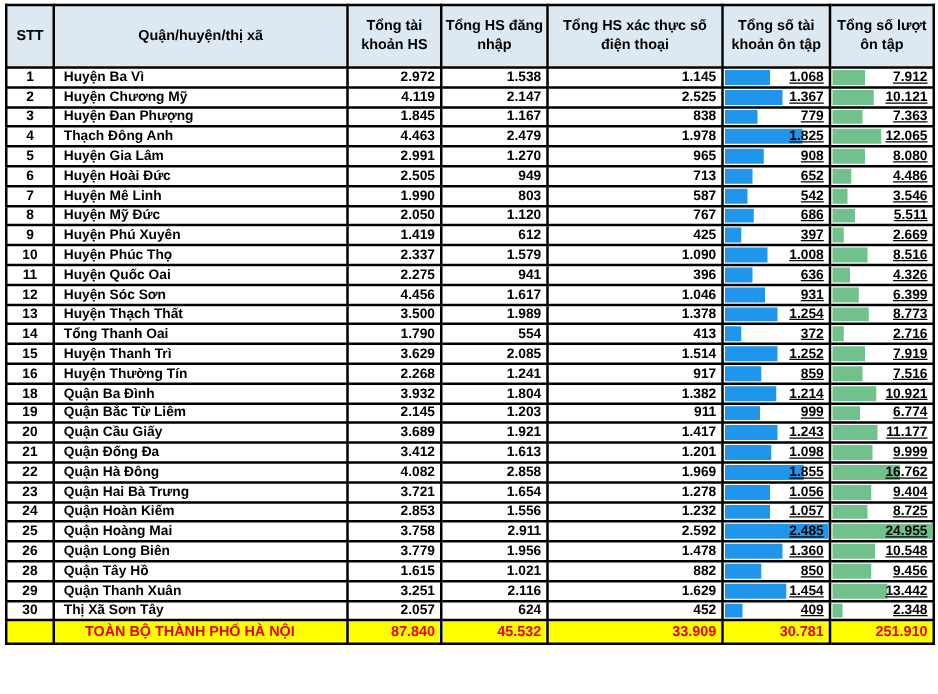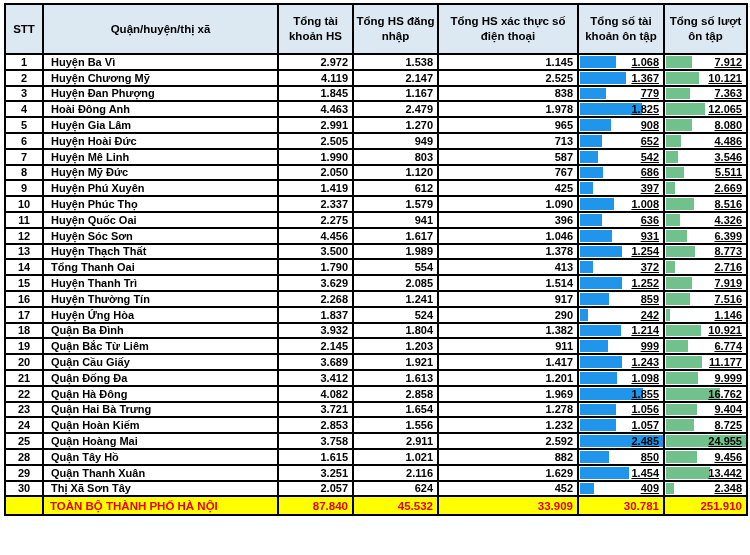--- a/index.html
+++ b/index.html
@@ -51,21 +51,21 @@
   }
   td.c-bar .bar.blue{background:var(--bar-blue);}
   td.c-bar .bar.green{background:var(--bar-green);}
   td.c-bar .val{position:relative;z-index:1;text-decoration:underline;}
   tfoot tr{height:19px;}
   tfoot td{
     background:var(--total-bg);
     color:var(--total-text);
     font-size:11.5px;
   }
-  tfoot td.c-name{padding-left:6px;}
+  tfoot td.c-name{padding-left:24px;}
 </style>
 </head>
 <body>
 
 <table>
   <colgroup>
     <col style="width:38px">
     <col style="width:235px">
     <col style="width:75px">
     <col style="width:85px">
@@ -107,21 +107,21 @@
         <td class="c-stt">3</td>
         <td class="c-name">Huyện Đan Phượng</td>
         <td class="c-num">1.845</td>
         <td class="c-num">1.167</td>
         <td class="c-num">838</td>
         <td class="c-bar"><div class="bar blue" style="width: 31.3%;"></div><span class="val">779</span></td>
         <td class="c-bar"><div class="bar green" style="width: 29.5%;"></div><span class="val">7.363</span></td>
       </tr>
       <tr>
         <td class="c-stt">4</td>
-        <td class="c-name">Hoài Đông Anh</td>
+        <td class="c-name">Thạch Đông Anh</td>
         <td class="c-num">4.463</td>
         <td class="c-num">2.479</td>
         <td class="c-num">1.978</td>
         <td class="c-bar"><div class="bar blue" style="width: 73.4%;"></div><span class="val">1.825</span></td>
         <td class="c-bar"><div class="bar green" style="width: 48.3%;"></div><span class="val">12.065</span></td>
       </tr>
       <tr>
         <td class="c-stt">5</td>
         <td class="c-name">Huyện Gia Lâm</td>
         <td class="c-num">2.991</td>
@@ -223,29 +223,20 @@
       <tr>
         <td class="c-stt">16</td>
         <td class="c-name">Huyện Thường Tín</td>
         <td class="c-num">2.268</td>
         <td class="c-num">1.241</td>
         <td class="c-num">917</td>
         <td class="c-bar"><div class="bar blue" style="width: 34.6%;"></div><span class="val">859</span></td>
         <td class="c-bar"><div class="bar green" style="width: 30.1%;"></div><span class="val">7.516</span></td>
       </tr>
       <tr>
-        <td class="c-stt">17</td>
-        <td class="c-name">Huyện Ứng Hòa</td>
-        <td class="c-num">1.837</td>
-        <td class="c-num">524</td>
-        <td class="c-num">290</td>
-        <td class="c-bar"><div class="bar blue" style="width: 9.7%;"></div><span class="val">242</span></td>
-        <td class="c-bar"><div class="bar green" style="width: 4.6%;"></div><span class="val">1.146</span></td>
-      </tr>
-      <tr>
         <td class="c-stt">18</td>
         <td class="c-name">Quận Ba Đình</td>
         <td class="c-num">3.932</td>
         <td class="c-num">1.804</td>
         <td class="c-num">1.382</td>
         <td class="c-bar"><div class="bar blue" style="width: 48.9%;"></div><span class="val">1.214</span></td>
         <td class="c-bar"><div class="bar green" style="width: 43.8%;"></div><span class="val">10.921</span></td>
       </tr>
       <tr>
         <td class="c-stt">19</td>
@@ -302,20 +293,29 @@
         <td class="c-bar"><div class="bar green" style="width: 35%;"></div><span class="val">8.725</span></td>
       </tr>
       <tr>
         <td class="c-stt">25</td>
         <td class="c-name">Quận Hoàng Mai</td>
         <td class="c-num">3.758</td>
         <td class="c-num">2.911</td>
         <td class="c-num">2.592</td>
         <td class="c-bar"><div class="bar blue" style="width: 100%;"></div><span class="val">2.485</span></td>
         <td class="c-bar"><div class="bar green" style="width: 100%;"></div><span class="val">24.955</span></td>
+      </tr>
+      <tr>
+        <td class="c-stt">26</td>
+        <td class="c-name">Quận Long Biên</td>
+        <td class="c-num">3.779</td>
+        <td class="c-num">1.956</td>
+        <td class="c-num">1.478</td>
+        <td class="c-bar"><div class="bar blue" style="width: 54.7%;"></div><span class="val">1.360</span></td>
+        <td class="c-bar"><div class="bar green" style="width: 42.3%;"></div><span class="val">10.548</span></td>
       </tr>
       <tr>
         <td class="c-stt">28</td>
         <td class="c-name">Quận Tây Hồ</td>
         <td class="c-num">1.615</td>
         <td class="c-num">1.021</td>
         <td class="c-num">882</td>
         <td class="c-bar"><div class="bar blue" style="width: 34.2%;"></div><span class="val">850</span></td>
         <td class="c-bar"><div class="bar green" style="width: 37.9%;"></div><span class="val">9.456</span></td>
       </tr>

